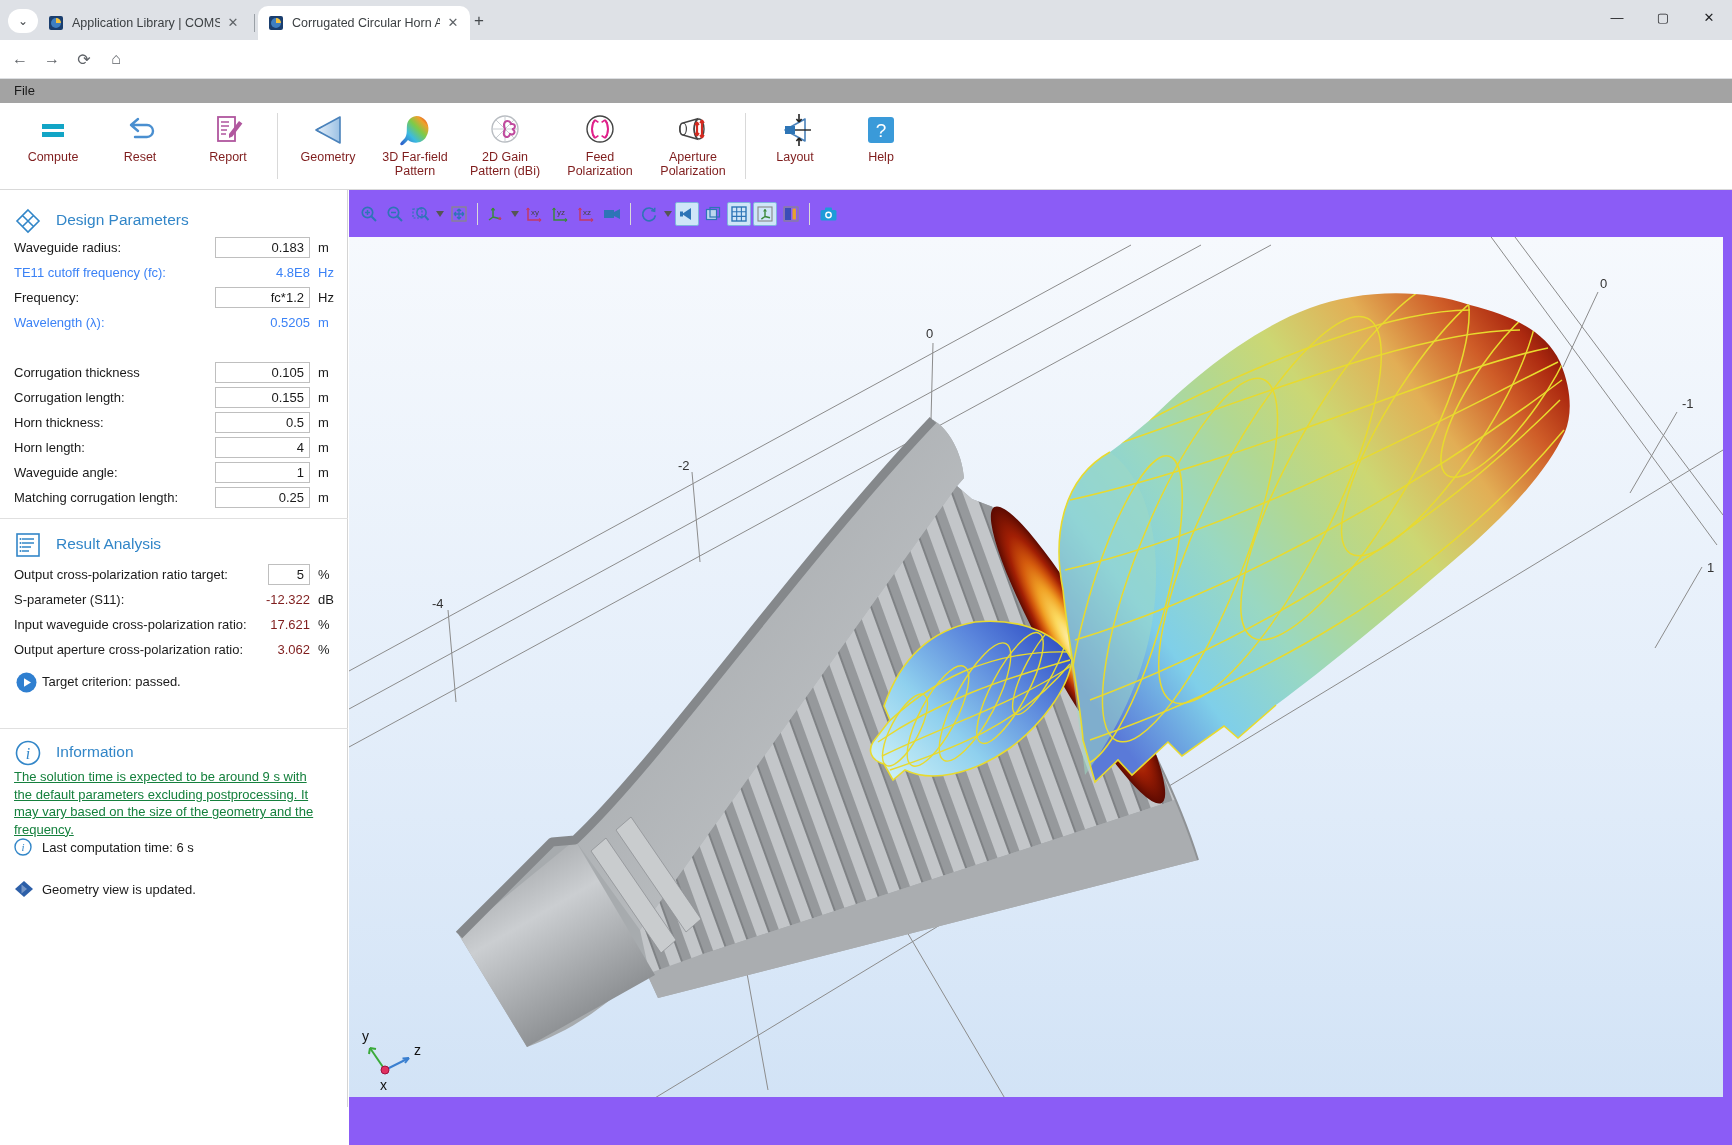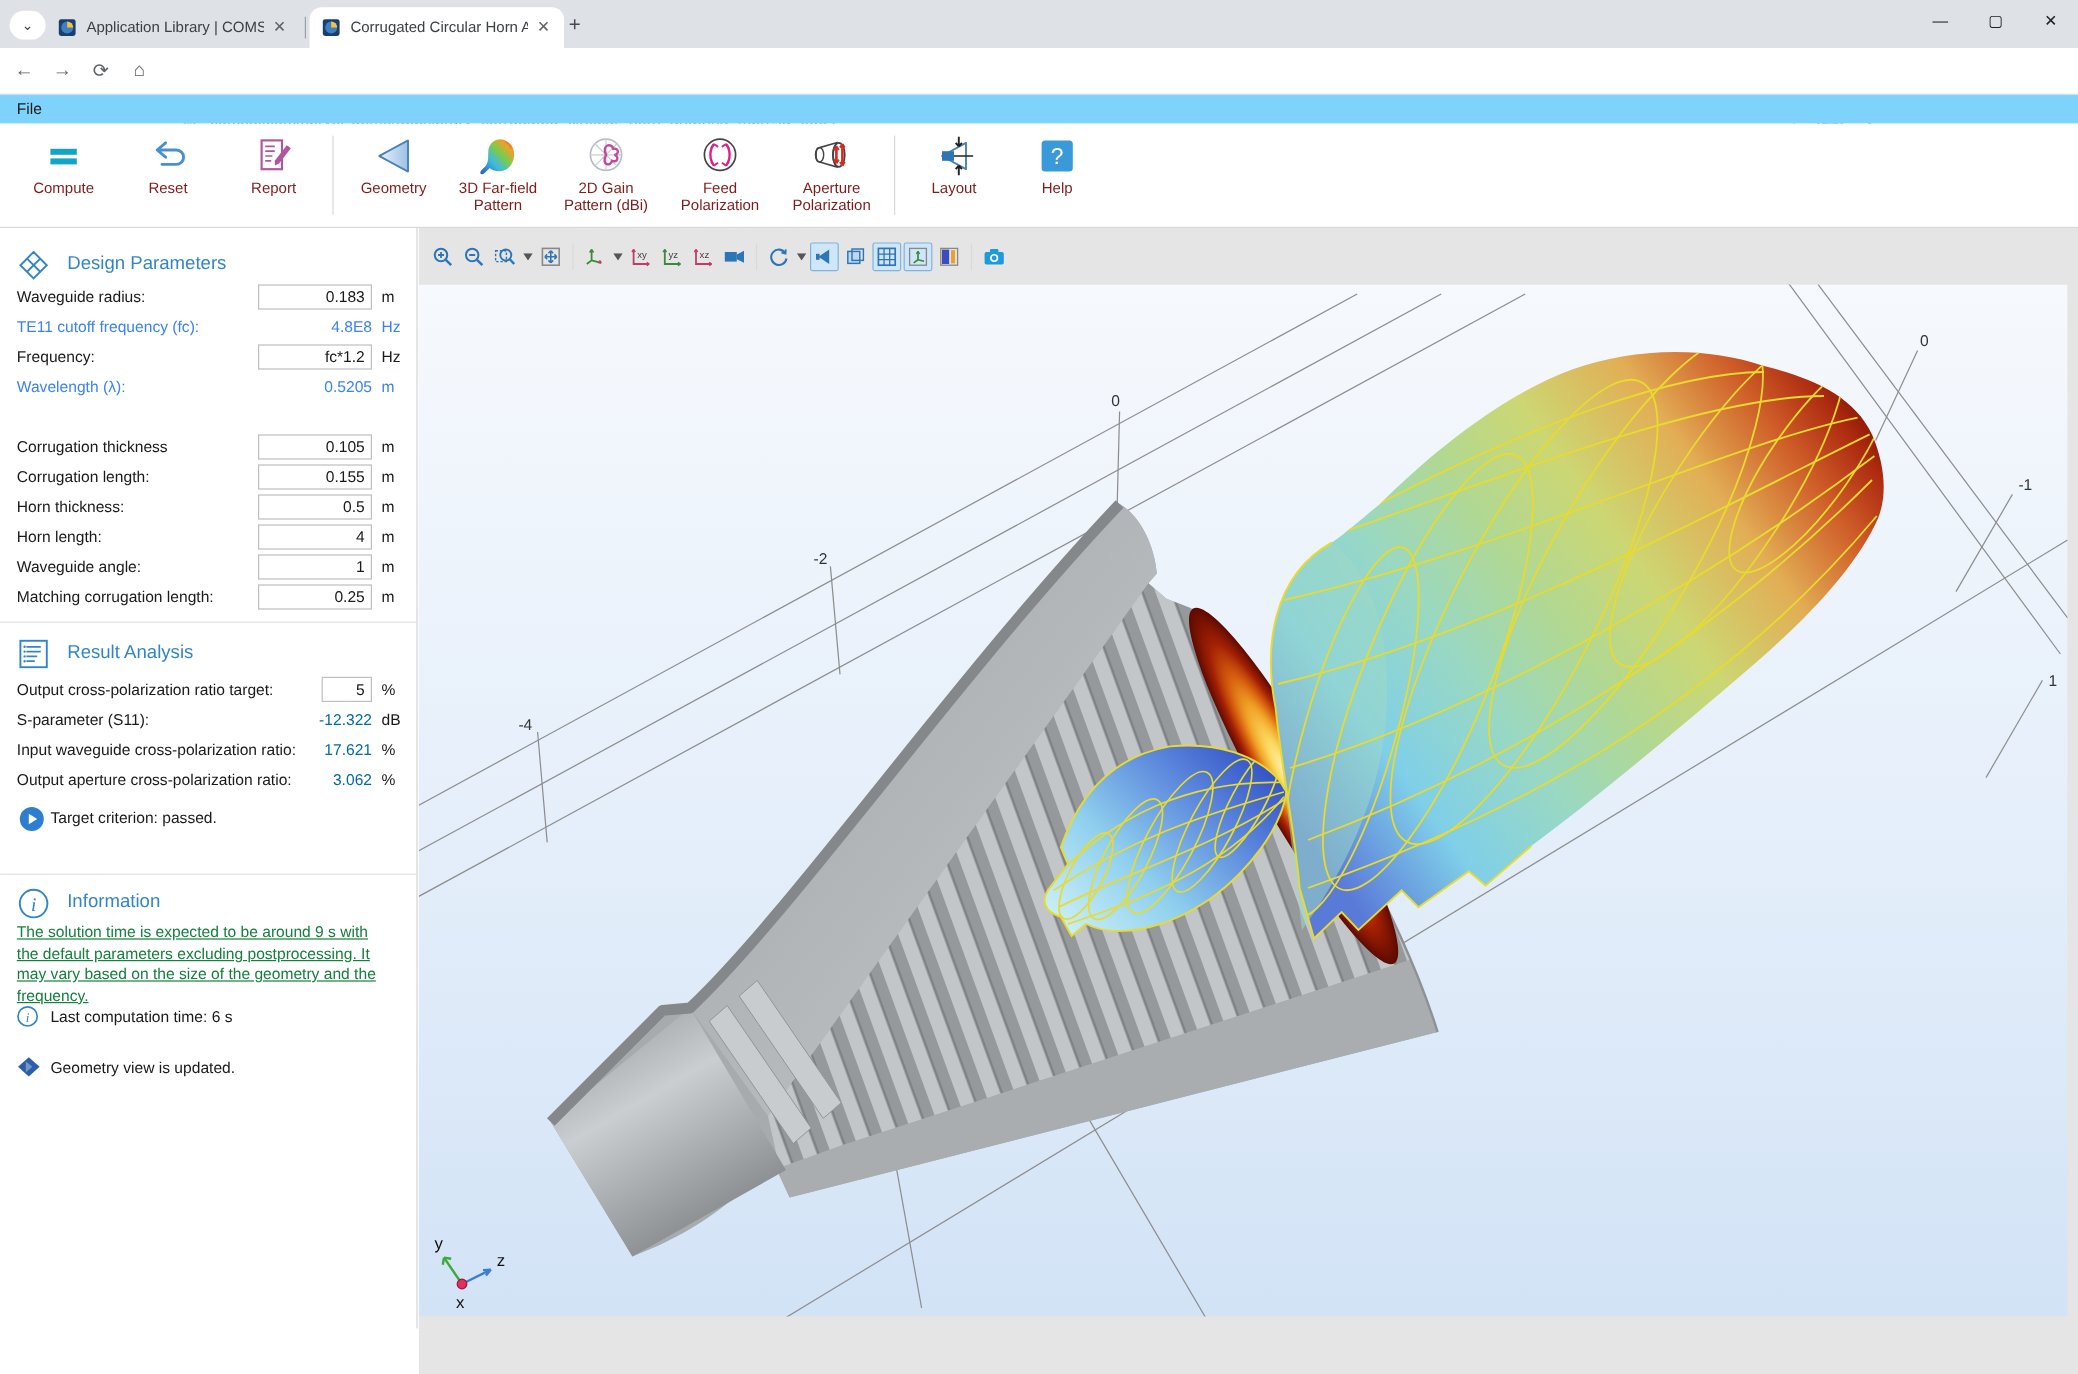--- a/index.html
+++ b/index.html
@@ -19,46 +19,46 @@
   .newtab { position:absolute; left:468px; top:10px; width:22px; height:22px; color:#45494d; font-size:17px; line-height:21px; text-align:center; }
   .winctl { position:absolute; top:0; width:46px; height:34px; color:#202124; display:flex; align-items:center; justify-content:center; font-size:13px; }
   
   #addrbar { position:absolute; left:0; top:40px; width:1732px; height:38px; background:#fff; }
   .navic { position:absolute; top:7px; width:24px; height:24px; color:#5f6368; font-size:16px; display:flex; align-items:center; justify-content:center; }
   #urlpill { position:absolute; left:136px; top:44px; width:1310px; height:30px; border:1px solid #dadce0; border-radius:16px; background:#fff; display:flex; align-items:center; }
   #urlpill .globe { margin:0 10px 0 14px; color:#5f6368; }
   #urlpill .url { font-size:13.5px; color:#202124; }
   #addrline { position:absolute; left:0; top:78px; width:1732px; height:1px; background:#dcdee1; }
   
-  #menubar { position:absolute; left:0; top:79px; width:1732px; height:24px; background:#7dd3fc; }
+  #menubar { position:absolute; left:0; top:79px; width:1732px; height:24px; background:#a3a3a3; }
   #menubar .file { position:absolute; left:14px; top:4px; font-size:13px; color:#1a1a1a; }
   #ribbon { position:absolute; left:0; top:103px; width:1732px; height:87px; background:#fff; border-bottom:1px solid #d9d9d9; }
   .rbtn { position:absolute; top:6px; width:86px; height:76px; text-align:center; }
   .rbtn .ric { height:42px; display:flex; align-items:center; justify-content:center; }
   .rbtn .rlab { font-size:12.5px; color:#7f1d1d; line-height:13.5px; }
   .rdiv { position:absolute; top:10px; width:1px; height:66px; background:#d9d9d9; }
   
   #sidepanel { position:absolute; left:0; top:190px; width:348px; height:917px; background:#fff; border-right:1px solid #d4d4d4; }
   .sechead { position:absolute; left:0; width:348px; height:44px; }
   .sechead .hicon { position:absolute; left:14px; top:3px; width:28px; height:28px; }
   .sechead .htitle { position:absolute; left:56px; top:7px; font-size:15.5px; color:#3286c8; }
   .secline { position:absolute; left:0; width:348px; height:1px; background:#e0e0e0; }
   .prow { position:absolute; left:0; width:348px; height:24px; }
   .prow .plab { position:absolute; left:14px; top:4px; font-size:13px; color:#1a1a1a; white-space:nowrap; }
   .prow .pbox { position:absolute; left:215px; top:1px; width:95px; height:21px; border:1px solid #bfbfbf; background:#fff; font-size:13px; text-align:right; padding:0 5px; font-family:"Liberation Sans",sans-serif; color:#1a1a1a; }
-  .prow .pval { position:absolute; left:165px; top:4px; width:145px; font-size:13px; text-align:right; color:#0369a1; }
+  .prow .pval { position:absolute; left:165px; top:4px; width:145px; font-size:13px; text-align:right; color:#7f1d1d; }
   .prow .punit { position:absolute; left:318px; top:4px; font-size:13px; color:#1a1a1a; }
   .prow.blue .plab, .prow.blue .pval, .prow.blue .punit { color:#3b82f6; }
   .pbox.small { left:268px !important; width:42px !important; }
   .statusrow { position:absolute; left:0; width:284px; height:24px; }
   .statusrow .sicon { position:absolute; left:16px; top:0px; }
   .statusrow .stext { position:absolute; left:42px; top:2px; font-size:13px; color:#1a1a1a; }
   #infopara { position:absolute; left:14px; top:578px; width:310px; font-size:13px; line-height:17.5px; color:#15803d;text-decoration:underline; }
   
-  #graphics { position:absolute; left:349px; top:190px; width:1383px; height:955px; background:#e5e5e5; }
+  #graphics { position:absolute; left:349px; top:190px; width:1383px; height:955px; background:#8b5cf6; }
   #gtoolbar { position:absolute; left:8px; top:8px; height:32px; display:flex; align-items:center; gap:2px; }
   .gic { width:24px; height:24px; display:flex; align-items:center; justify-content:center; border:1px solid transparent; border-radius:2px; }
   .gic.hl { background:#cfe6f8; border:1px solid #7fb4de; }
   .gcaret { width:10px; height:24px; display:flex; align-items:center; justify-content:center; }
   .gdiv { width:1px; height:22px; background:#d9d9d9; margin:0 4px; }
   #canvas { position:absolute; left:0; top:47px; width:1374px; height:860px; }
   #caption { position:absolute; left:2px; top:922px; font-size:13.5px; color:#1f1f1f; }
 </style>
 </head>
 <body>

